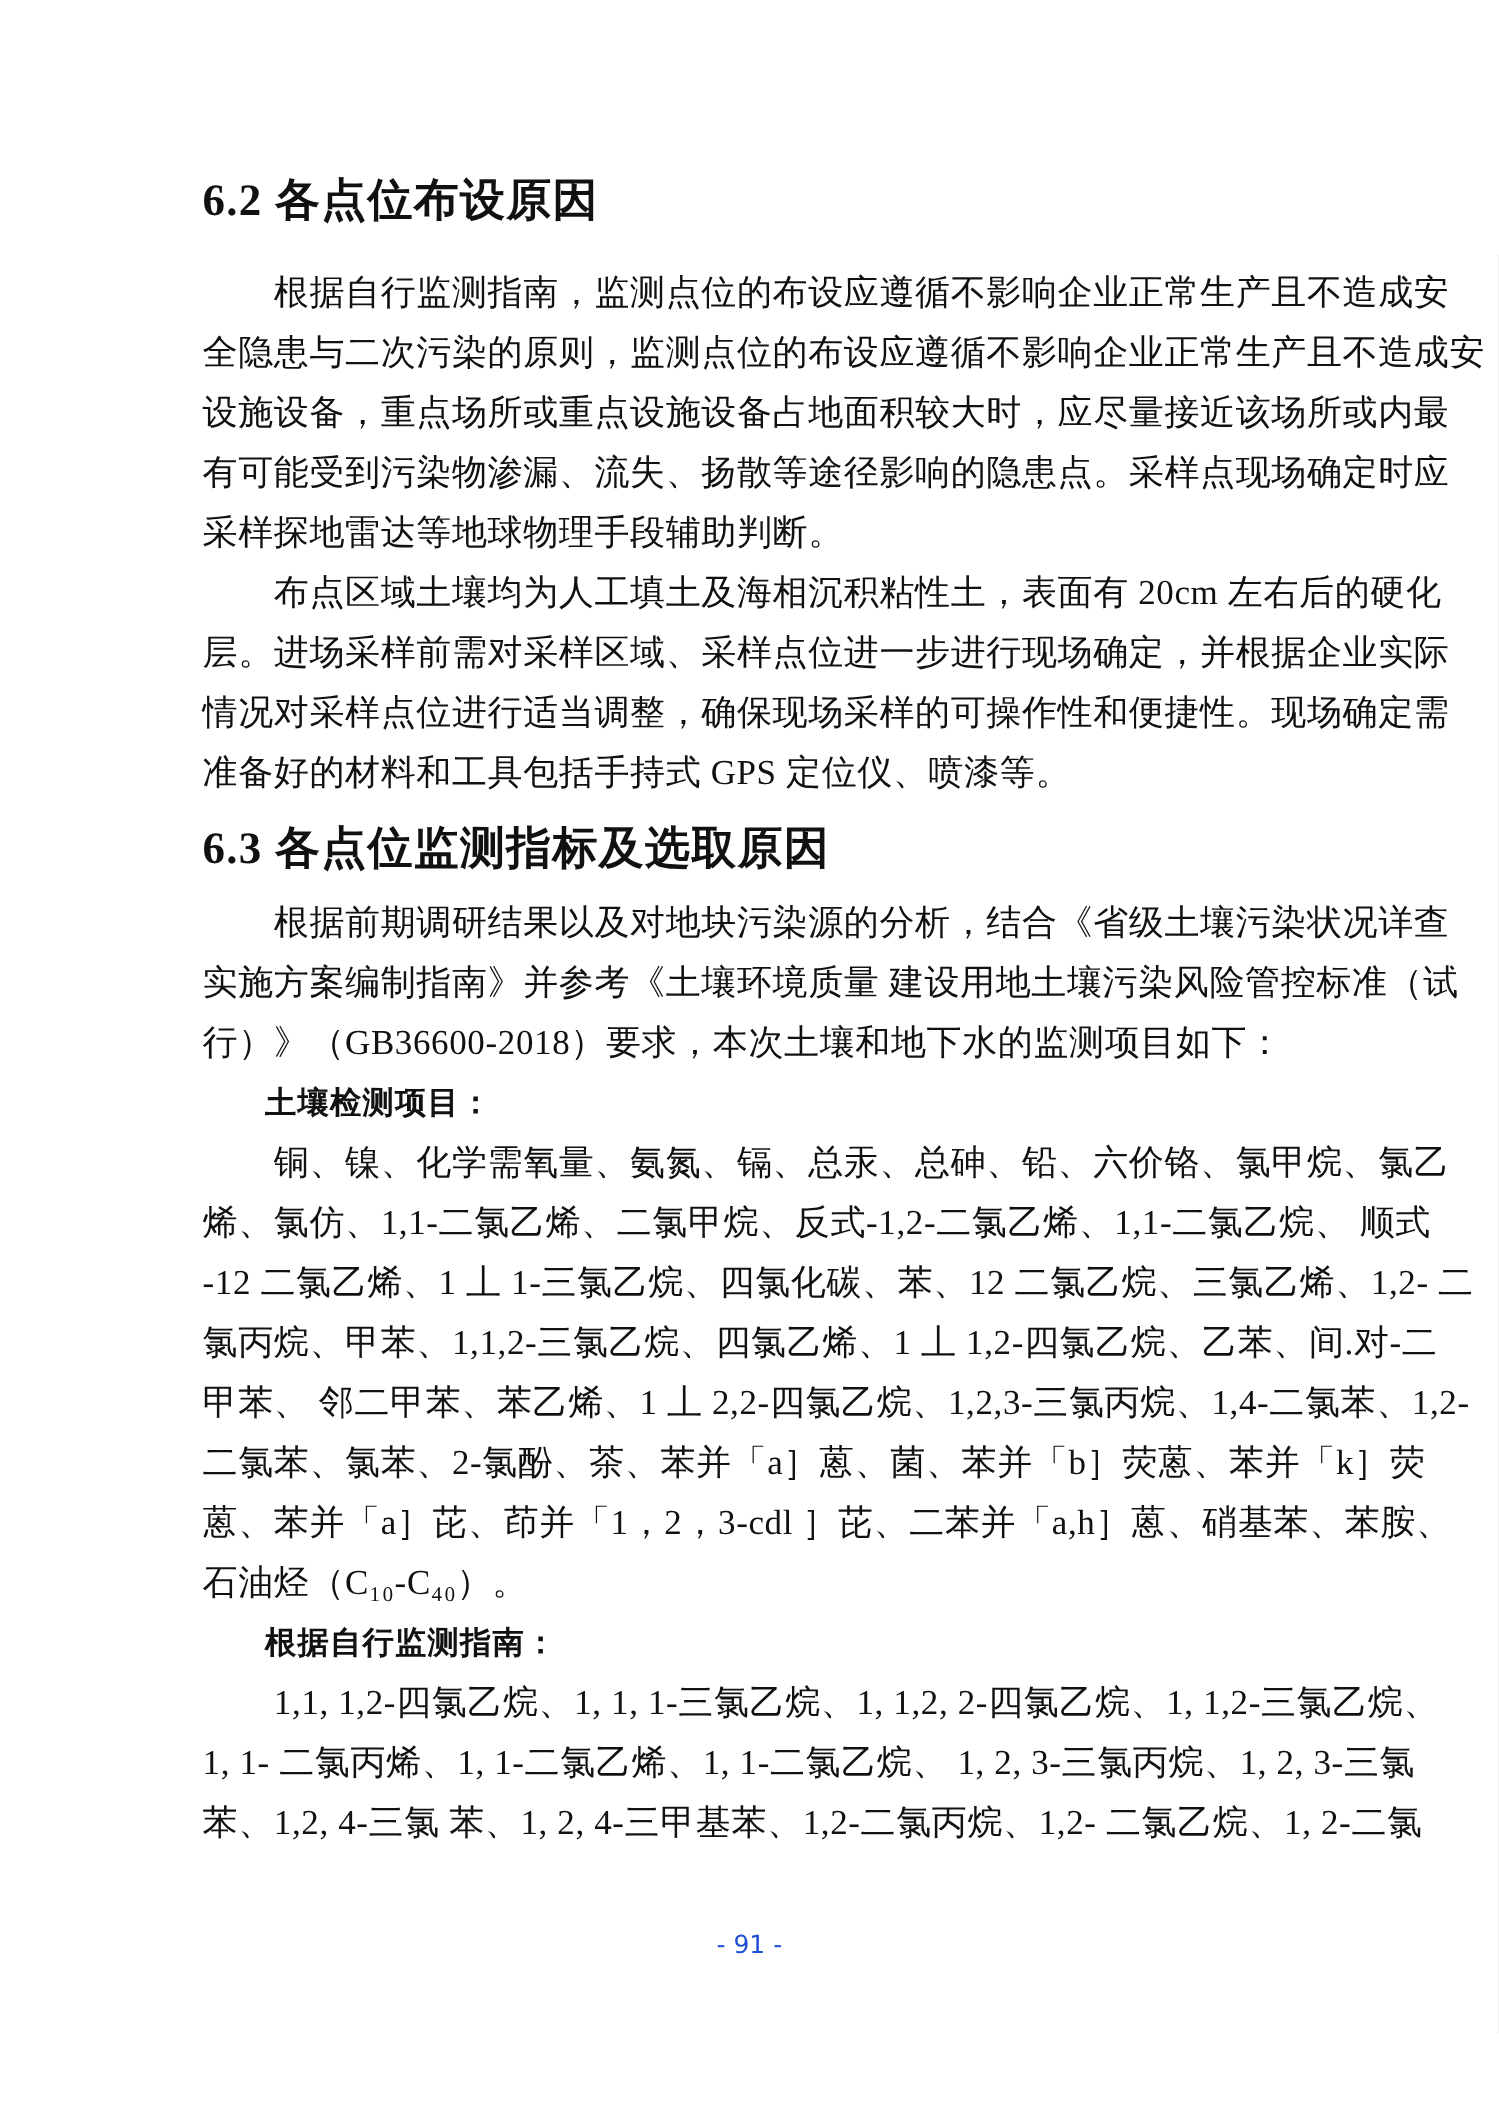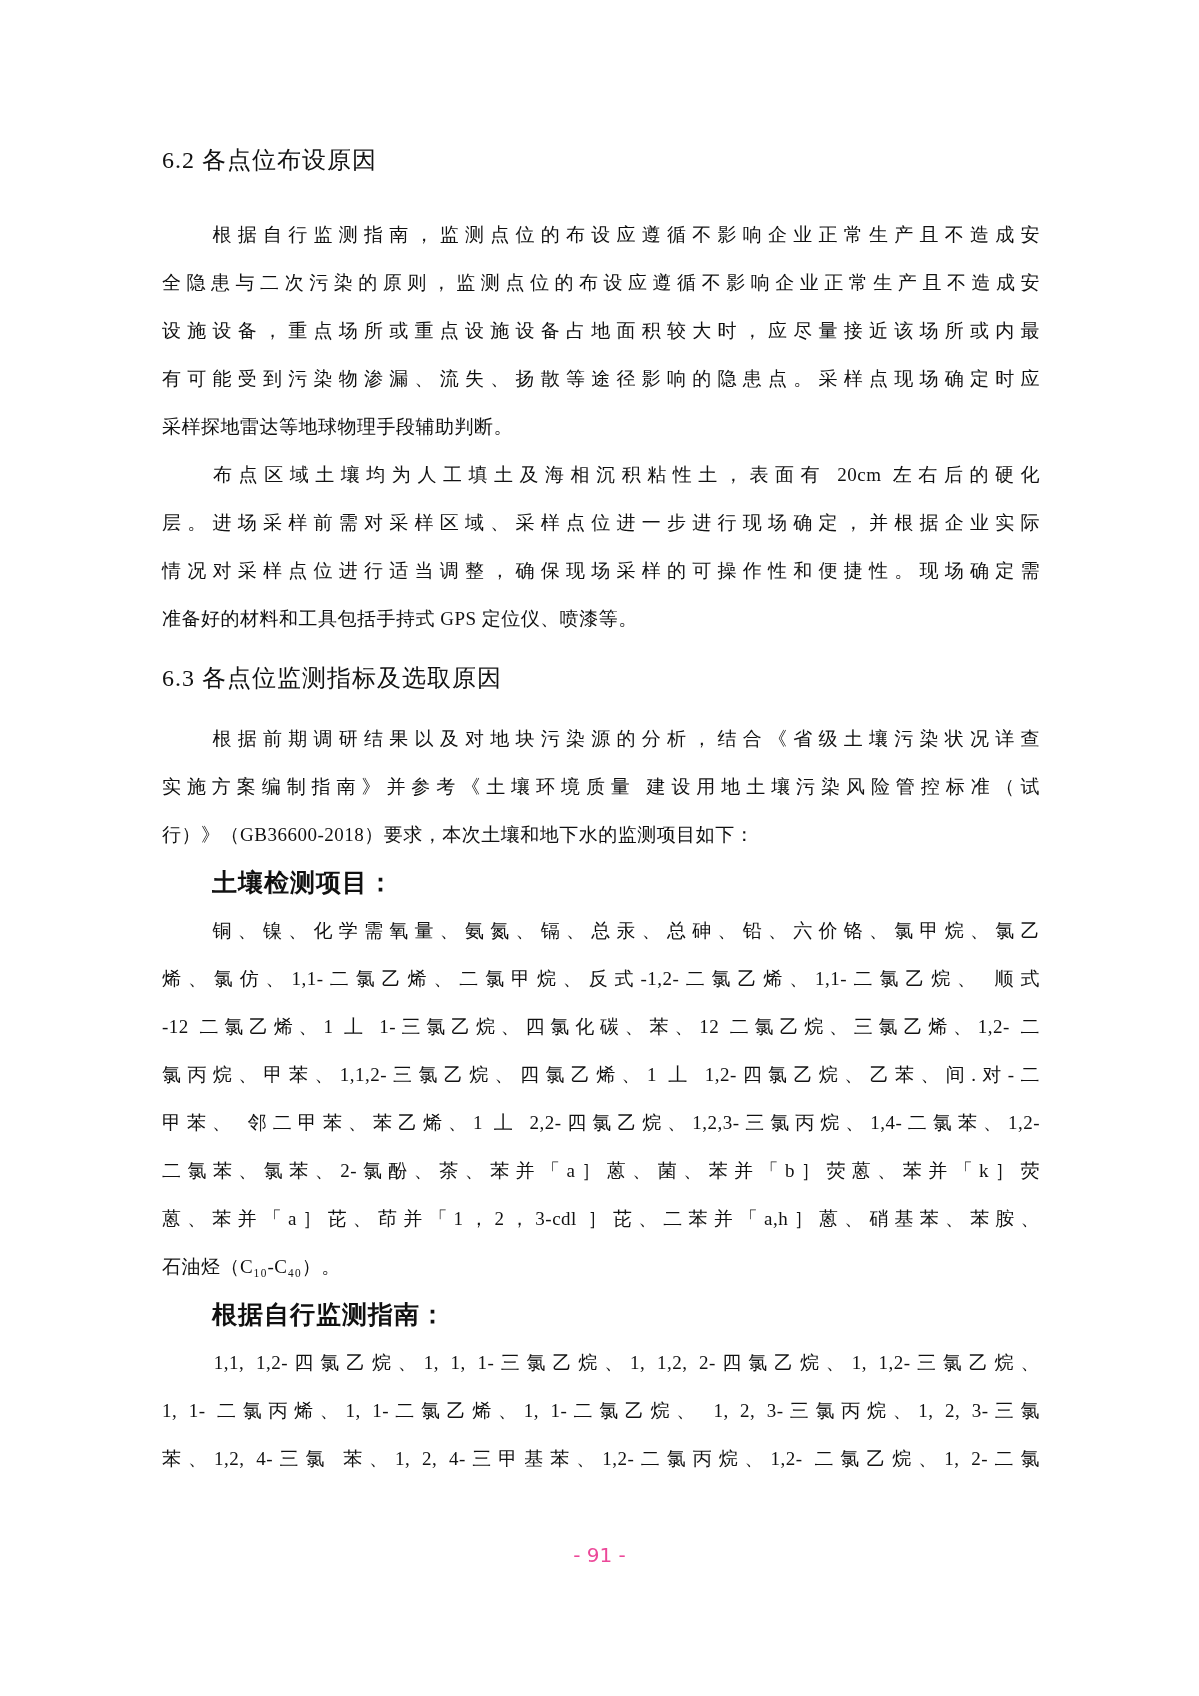--- a/index.html
+++ b/index.html
@@ -13,34 +13,34 @@
     font-family: "Liberation Serif", "DejaVu Serif", serif;
     overflow: hidden;
   }
   .content {
     position: absolute;
     left: 162px;
     top: 135px;
     width: 878px;
   }
   .heading {
-    font-size: 24px;
-    font-weight: normal;
+    font-size: 36px;
+    font-weight: bold;
     line-height: 50px;
     height: 50px;
     margin: 0 0 26px 0;
     letter-spacing: 1px;
     white-space: nowrap;
   }
   .para + .heading { margin: 10px 0 12px 0; }
   .para { margin: 0; }
   .line {
     height: 48px;
     line-height: 48px;
-    font-size: 19px;
+    font-size: 28px;
     text-align: justify;
     text-align-last: justify;
     white-space: nowrap;
     letter-spacing: 0.5px;
   }
   .line.last {
     text-align: left;
     text-align-last: left;
   }
   .label {
@@ -52,21 +52,21 @@
     margin: 0;
     letter-spacing: 1px;
   }
   .footer {
     position: absolute;
     left: 0;
     top: 1543px;
     width: 100%;
     text-align: center;
     font-size: 20px;
-    color: #ec4899;
+    color: #1d4ed8;
     font-family: "DejaVu Sans", "Liberation Sans", sans-serif;
   }
 </style>
 </head>
 <body>
 
 <div class="page">
   <div class="content">
       <div class="heading">6.2 各点位布设原因</div>
       <div class="para">

